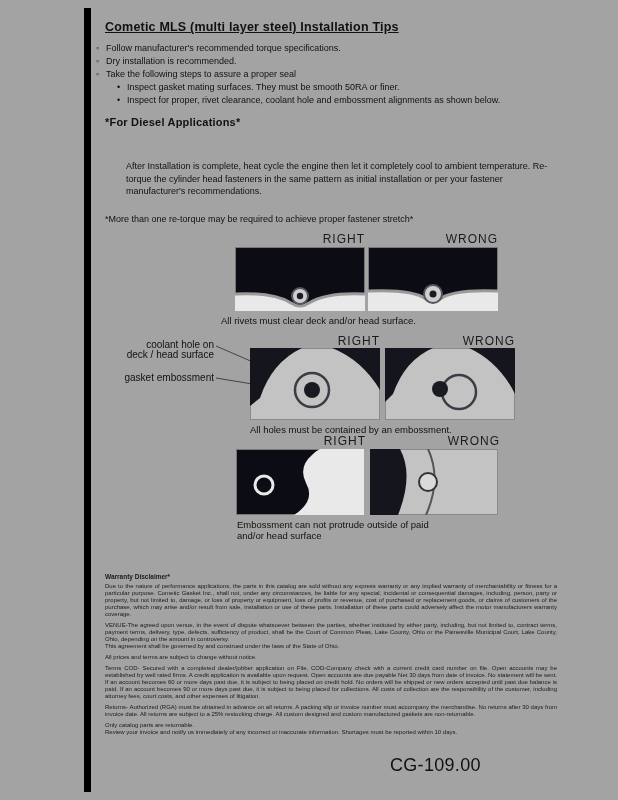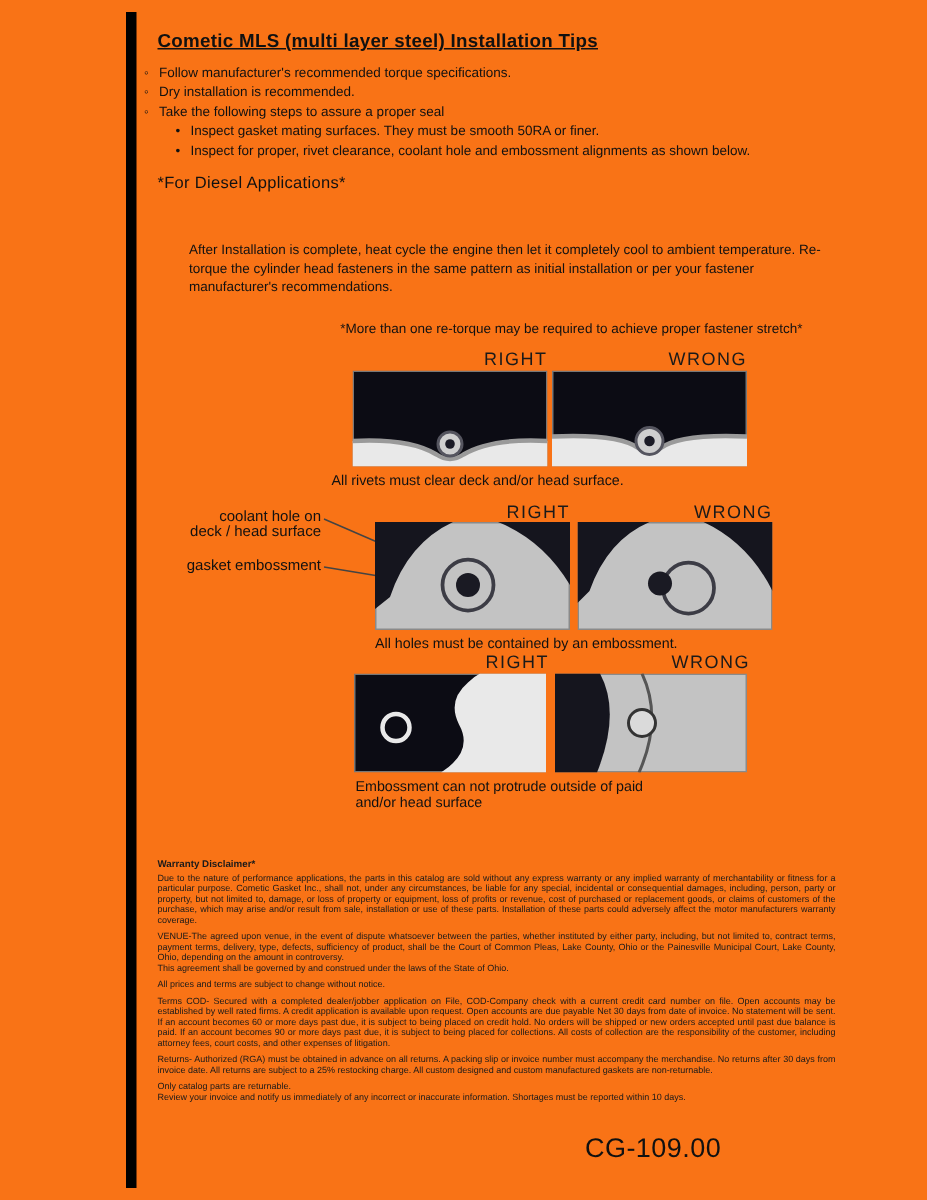--- a/index.html
+++ b/index.html
@@ -1,32 +1,32 @@
 <!DOCTYPE html>
 <html><head>
 <meta charset="utf-8">
 <style>
   * { margin:0; padding:0; box-sizing:border-box; }
   html,body { background:#e8e8e8; }
   body { font-family:"Liberation Sans", sans-serif; color:#111; }
-  .page { position:relative; width:618px; height:800px; background:#f97316; overflow:hidden; margin:0 auto; }
+  .page { position:relative; width:618px; height:800px; background:#a3a3a3; overflow:hidden; margin:0 auto; }
   .leftbar { position:absolute; left:84px; top:8px; width:7px; height:784px; background:#000; }
 
   .title { position:absolute; left:105px; top:20px; font-size:12.5px; font-weight:bold; text-decoration:underline; letter-spacing:0.2px; }
 
   .bullets { position:absolute; left:96px; top:42px; font-size:9px; line-height:13px; }
   .bullet-row { display:flex; align-items:flex-start; }
   .bullet-row.sub { margin-left:21px; }
   .bullet-glyph { width:10px; flex:0 0 10px; }
 
-  .diesel-heading { position:absolute; left:105px; top:116px; font-size:11px; font-weight:normal; letter-spacing:0.2px; }
+  .diesel-heading { position:absolute; left:105px; top:116px; font-size:11px; font-weight:bold; letter-spacing:0.2px; }
   .bodypara { position:absolute; left:105px; width:430px; font-size:9px; line-height:12.5px; }
   .para1 { top:135px; }
   .para2 { top:160px;margin-left:21px; }
-  .note  { top:213px;text-align:right; }
+  .note  { top:213px; }
 
   .diagrams { position:absolute; left:0; top:230px; width:618px; height:345px; }
   .dlabel { position:absolute; width:130px; text-align:right; font-size:12px; letter-spacing:1px; color:#1a1a1a; }
   .dimg { position:absolute; display:block; }
   .dcaption { position:absolute; font-size:9.5px; line-height:11px; color:#111; }
   .annot { position:absolute; font-size:10px; line-height:10px; text-align:right; color:#111; }
   .connector-svg { position:absolute; left:0; top:0; width:618px; height:345px; pointer-events:none; }
 
   .warranty { position:absolute; left:105px; top:573px; width:452px; font-size:6px; line-height:7px; color:#1a1a1a; }
   .warranty-heading { font-size:6.5px; font-weight:bold; margin-bottom:3px; }

